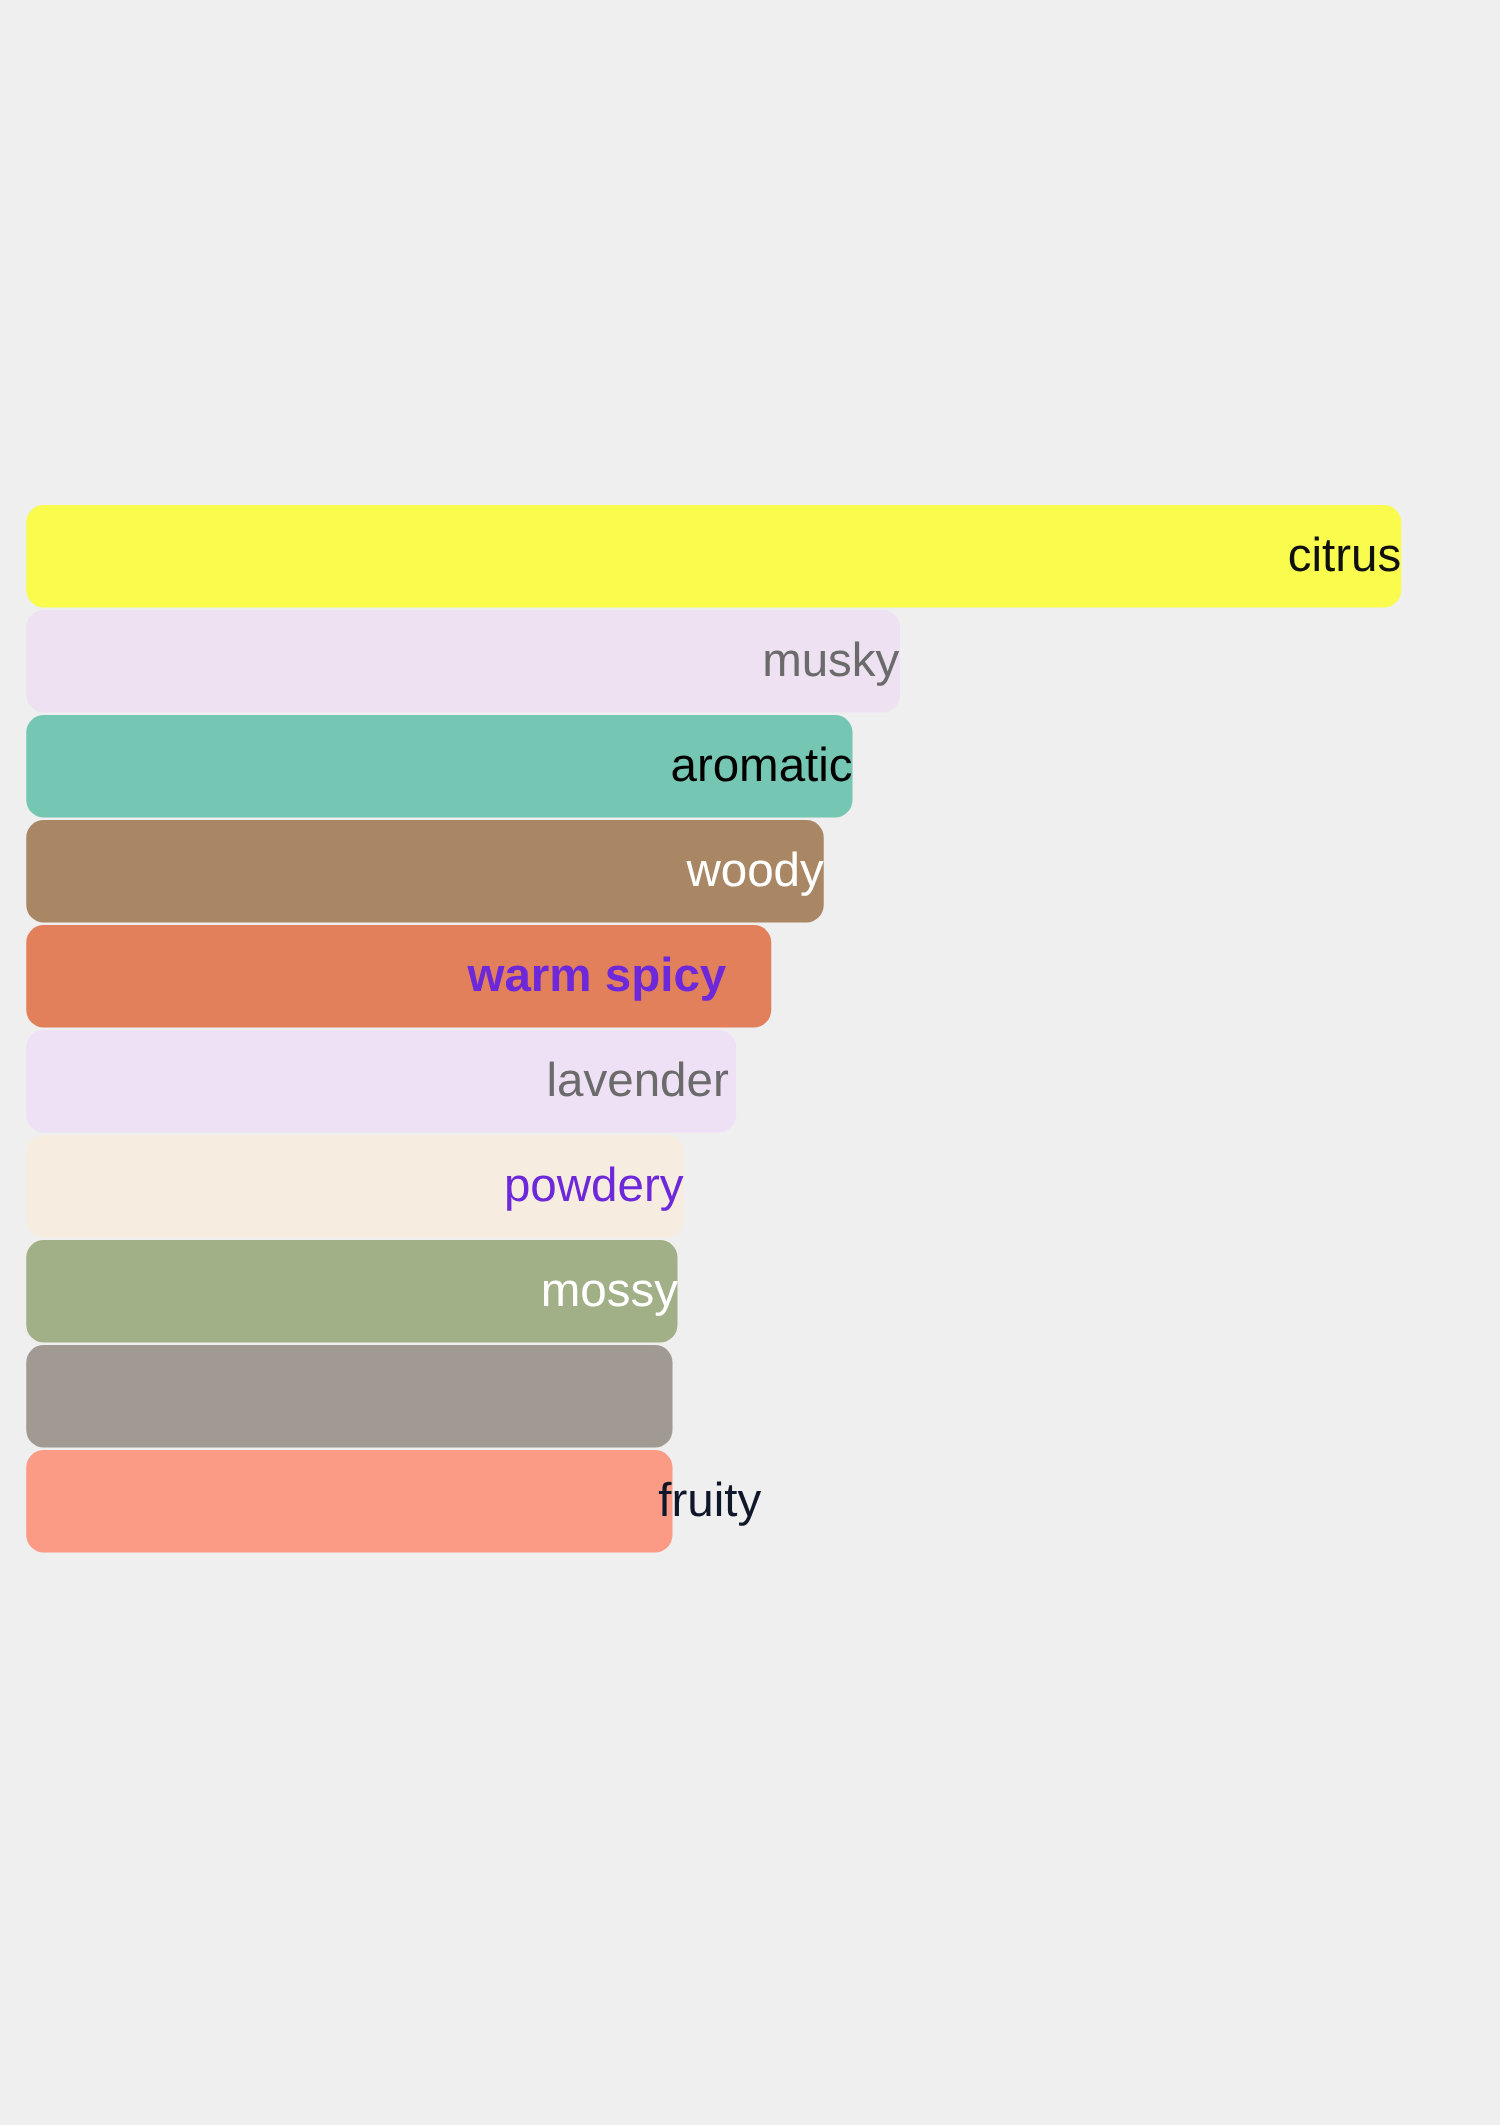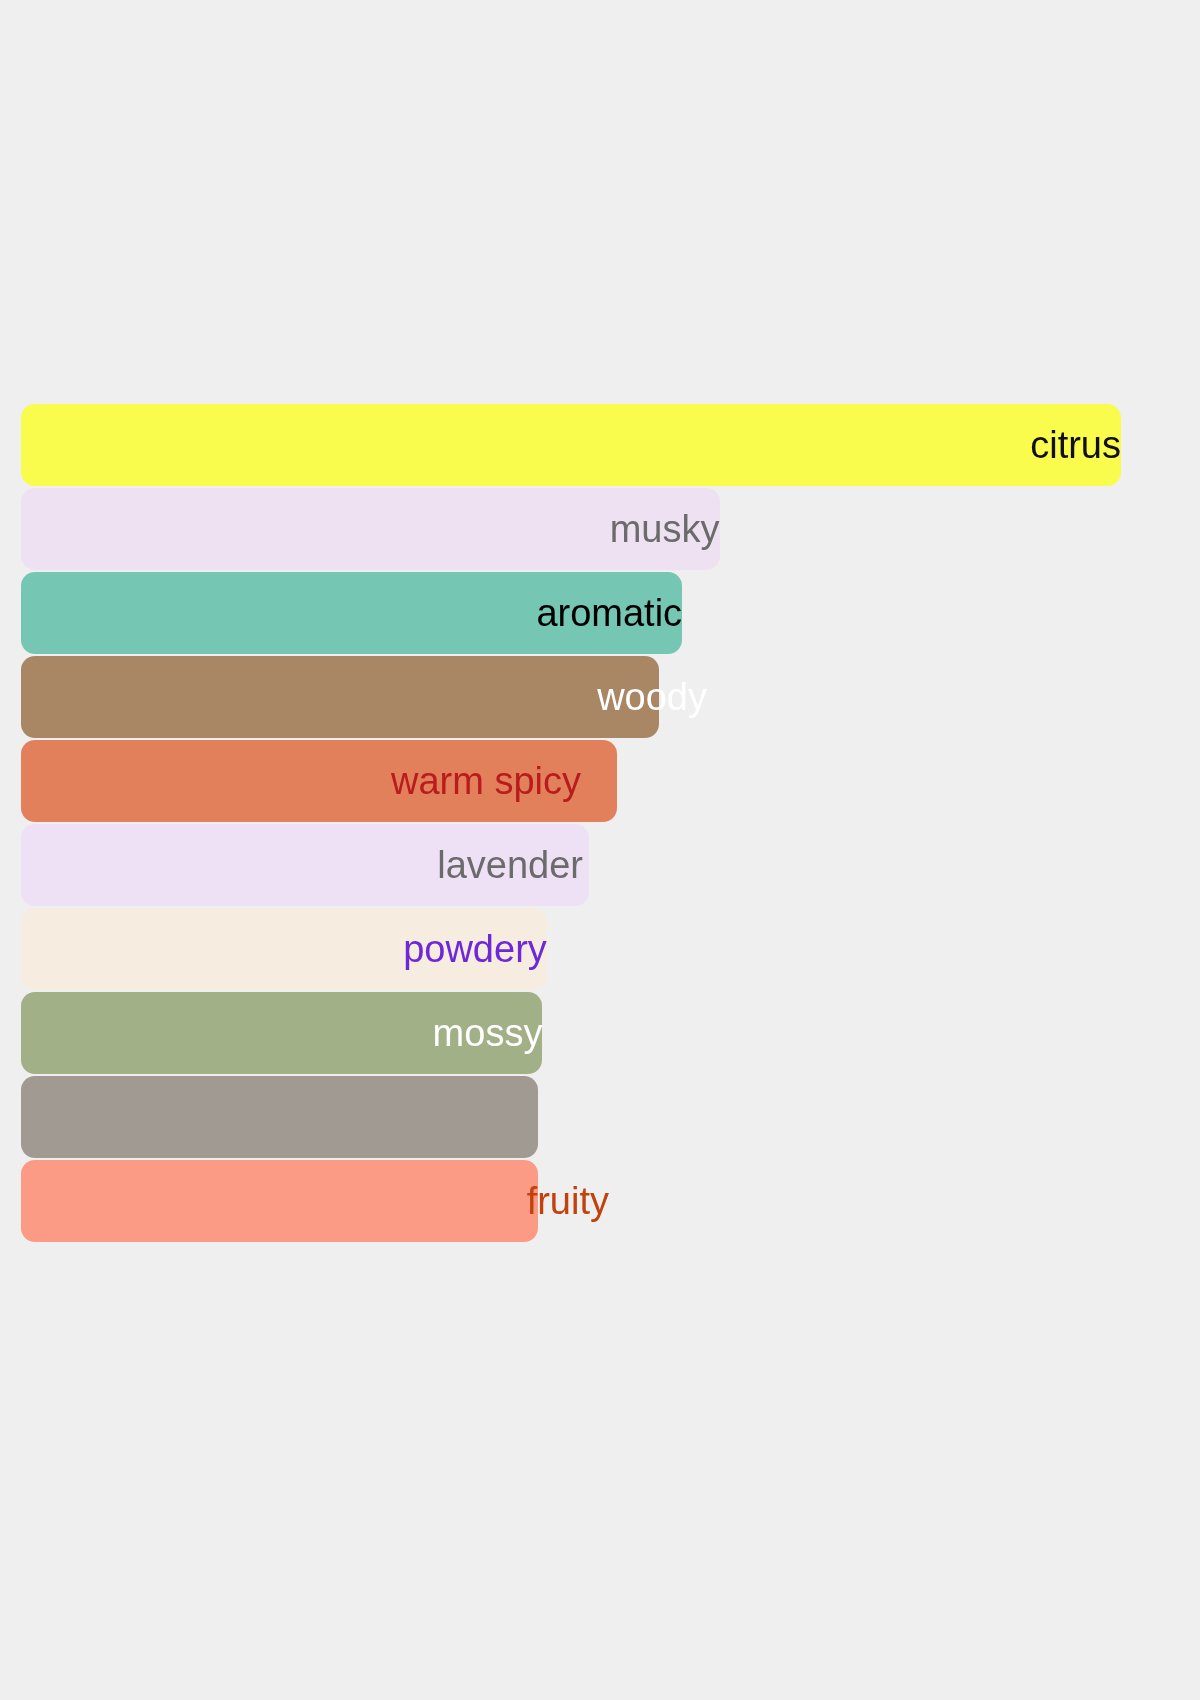--- a/index.html
+++ b/index.html
@@ -79,40 +79,40 @@
       <div class="bar-row">
         <div class="bar" style="width: 698.5px; background: rgb(238, 225, 242);"></div>
         <div class="bar-label" style="width: 698.5px; color: rgb(107, 107, 107);">musky</div>
       </div>
       <div class="bar-row">
         <div class="bar" style="width: 661.1px; background: rgb(118, 198, 180);"></div>
         <div class="bar-label" style="width: 661.1px; color: #000000;">aromatic</div>
       </div>
       <div class="bar-row">
         <div class="bar" style="width: 638px; background: rgb(169, 135, 101);"></div>
-        <div class="bar-label" style="width: 638px; color: rgb(255, 255, 255); padding-left: 48px;">woody</div>
+        <div class="bar-label" style="width: 638px; color: rgb(255, 255, 255);">woody</div>
       </div>
       <div class="bar-row">
         <div class="bar" style="width: 596.2px; background: rgb(227, 128, 92);"></div>
-        <div class="bar-label" style="width: 560px; color: #b91c1c;">warm spicy</div>
+        <div class="bar-label" style="width: 560px; color: #6d28d9; font-weight: bold;">warm spicy</div>
       </div>
       <div class="bar-row">
         <div class="bar" style="width: 567.6px; background: rgb(238, 224, 245);"></div>
         <div class="bar-label" style="width: 514px; color: rgb(107, 107, 107); padding-left: 48px;">lavender</div>
       </div>
       <div class="bar-row">
         <div class="bar" style="width: 525.8px; background: rgb(247, 236, 224);"></div>
         <div class="bar-label" style="width: 525.8px; color: #6d28d9;">powdery</div>
       </div>
       <div class="bar-row">
         <div class="bar" style="width: 521.4px; background: rgb(162, 176, 135);"></div>
         <div class="bar-label" style="width: 521.4px; color: rgb(255, 255, 255);">mossy</div>
       </div>
       <div class="bar-row">
         <div class="bar" style="width: 517px; background: rgb(160, 154, 146);"></div>
       </div>
       <div class="bar-row">
         <div class="bar" style="width: 517px; background: rgb(251, 154, 133);"></div>
-        <div class="bar-label" style="width: 588px; color: #c2410c;">fruity</div>
+        <div class="bar-label" style="width: 588px; color: #0f172a;">fruity</div>
       </div>
     </div>
 
 </div>
 
 </body></html>

